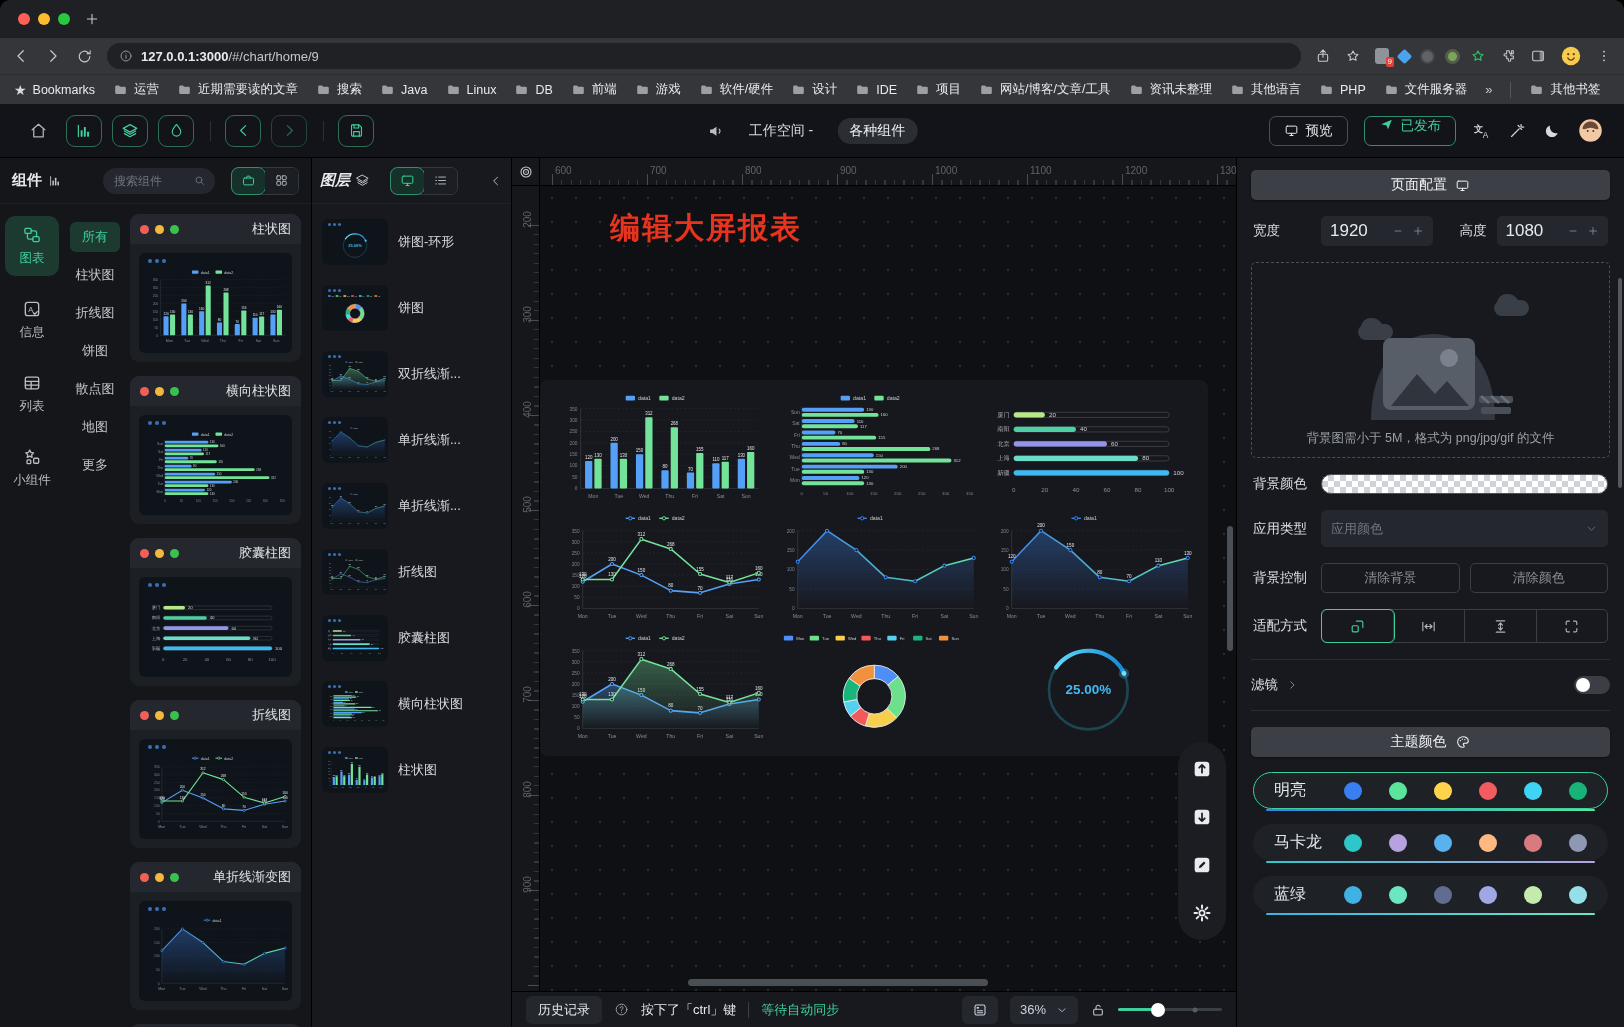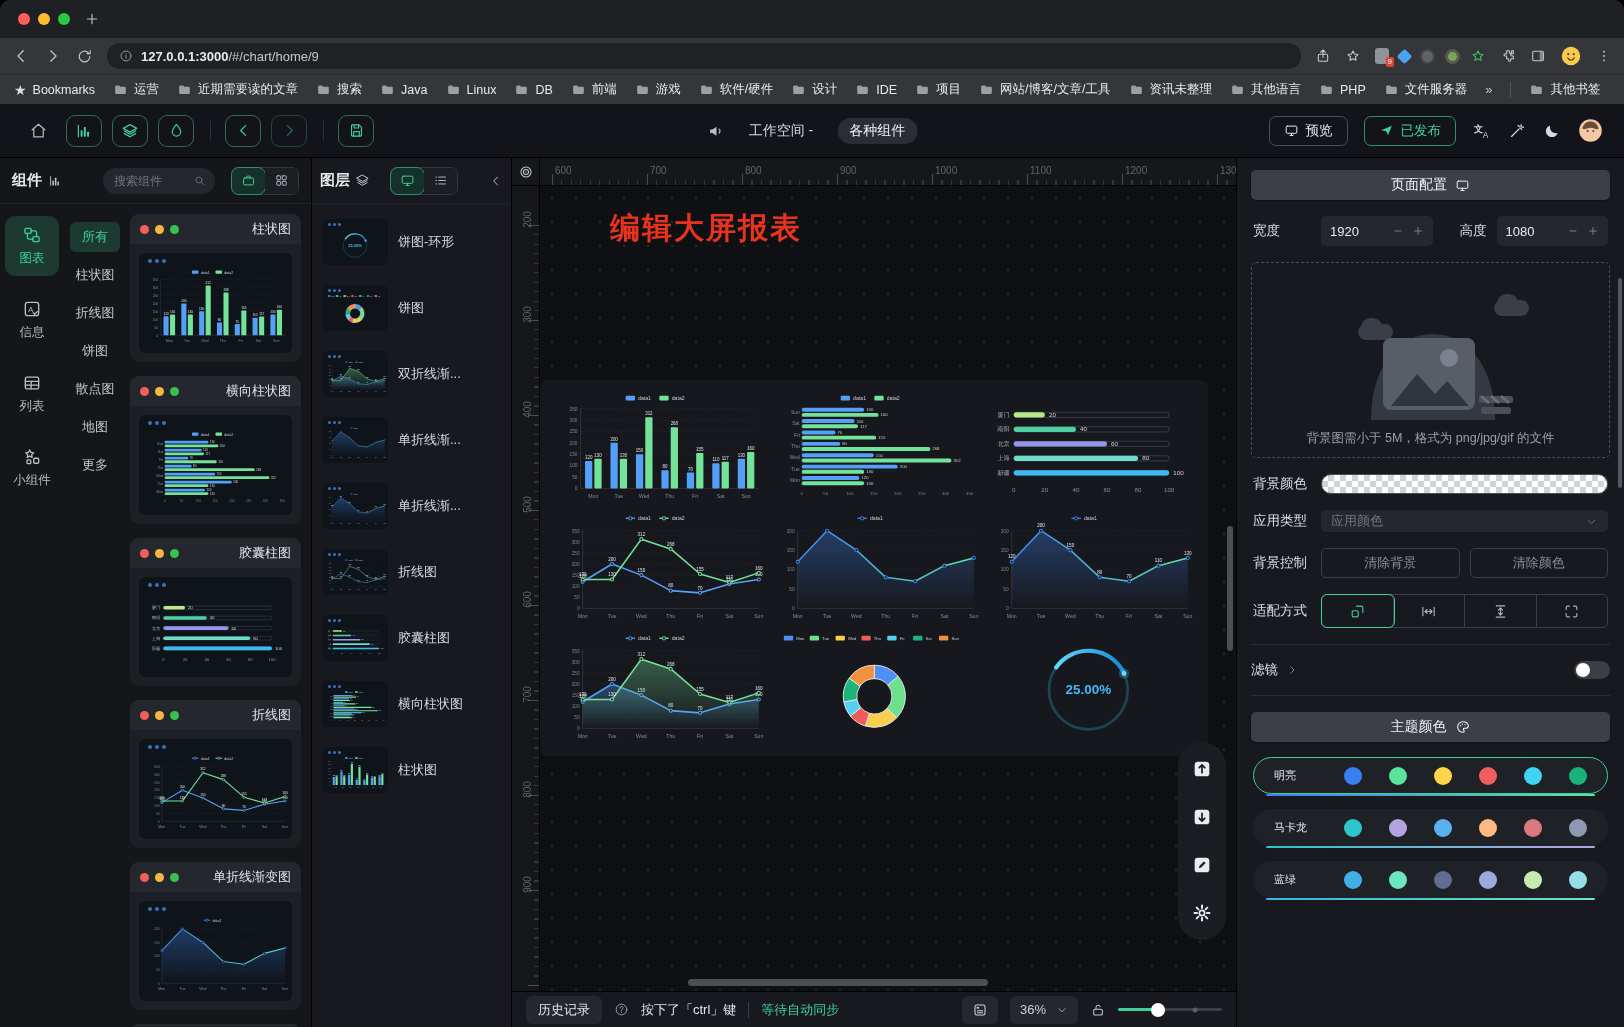--- a/index.html
+++ b/index.html
@@ -36,21 +36,21 @@
   
   .appbar{position:absolute;top:104px;left:0;right:0;height:54px;background:#121419;border-bottom:1px solid #000;display:flex;align-items:center;padding:0 20px;}
   .tool-btn{width:36px;height:32px;border-radius:9px;border:1px solid #2d6e55;color:#3ecf9a;display:flex;align-items:center;justify-content:center;margin-right:10px;background:transparent;}
   .tool-btn.plain{border-color:transparent;color:#aeb4bb;}
   .tool-btn.dim{border-color:#23453a;color:#2c6b55;}
   .tb-sep{width:1px;height:20px;background:#2c2f36;margin:0 14px 0 6px;}
   .appbar-center{position:absolute;left:50%;transform:translateX(-50%);display:flex;align-items:center;gap:24px;color:#d6d9de;font-size:14px;}
   .ws-pill{background:#2a2d33;border-radius:14px;padding:4px 12px;color:#eceef1;text-align:right;}
   .appbar-right{margin-left:auto;display:flex;align-items:center;gap:16px;}
   .btn-preview{height:30px;border:1px solid #4a4e55;border-radius:7px;display:flex;align-items:center;gap:7px;padding:0 14px;color:#e6e9ec;font-size:13.5px;}
-  .btn-publish{height:30px;border:1px solid #2f8f6d;border-radius:7px;display:flex;align-items:center;gap:7px;padding:0 14px;color:#3ecf9a;font-size:13.5px;}
+  .btn-publish{height:30px;border:1px solid #2f8f6d;border-radius:7px;display:flex;align-items:flex-start;gap:7px;padding:0 14px;color:#3ecf9a;font-size:13.5px;}
   .appbar-ic{color:#d6d9de;}
 
   
   .main{position:absolute;top:158px;left:0;right:0;bottom:0;display:flex;}
   .panel-components{width:312px;background:#141619;border-right:1px solid #000;display:flex;flex-direction:column;}
   .panel-head{height:46px;display:flex;align-items:center;padding:0 12px;gap:8px;flex:none;border-bottom:1px solid #1e2126;}
   .ph-title{font-size:15px;color:#e8eaec;font-weight:bold;display:flex;gap:6px;align-items:center;}
   .search-pill{display:flex;align-items:center;background:#24272d;border-radius:13px;height:26px;padding:0 9px;width:112px;margin-left:auto;}
   .search-pill input{flex:1;width:60px;background:transparent;border:none;outline:none;font-size:12px;color:#c8ccd2;}
   .search-pill input::placeholder{color:#6e747c;}
@@ -76,21 +76,21 @@
   .mac-dots i:nth-child(2){background:#f5b73f;}
   .mac-dots i:nth-child(3){background:#37c24f;}
   .card-title{margin-left:auto;font-size:13px;color:#dfe2e7;}
   .card-body{padding:9px;}
   .mini-box{position:relative;background:#0f141b;border-radius:6px;height:100px;padding:10px 4px 2px;}
   .mini-box svg{width:100%;height:100%;}
   .mini-dots{position:absolute;top:6px;left:9px;width:4px;height:4px;border-radius:50%;background:#3d6fb4;box-shadow:7px 0 0 #3d6fb4,14px 0 0 #3d6fb4;}
 
   .panel-layers{width:200px;background:#17191e;border-right:1px solid #000;display:flex;flex-direction:column;}
   .layers-head{height:46px;display:flex;align-items:center;gap:6px;padding:0 8px;border-bottom:1px solid #1e2126;flex:none;}
-  .lh-title{font-size:15px;color:#e8eaec;font-weight:bold;display:flex;align-items:center;gap:5px;}
+  .lh-title{font-size:15px;color:#e8eaec;font-weight:bold;display:flex;align-items:center;gap:5px;font-style:italic;}
   .layers-list{flex:1;padding:10px 6px;overflow:hidden;}
   .layer-item{display:flex;align-items:center;gap:10px;padding:5px 4px;margin-bottom:10px;border-radius:8px;}
   .thumb{position:relative;width:66px;height:46px;background:#0f141b;border-radius:6px;flex:none;padding:8px 2px 2px;}
   .thumb svg{width:100%;height:100%;}
   .thumb .mini-dots{top:4px;left:6px;width:3px;height:3px;box-shadow:5px 0 0 #3d6fb4,10px 0 0 #3d6fb4;}
   .layer-label{font-size:13px;color:#d6d9dd;white-space:nowrap;}
   .collapse-ic{margin-left:auto;color:#c3c7cd;}
 
   
   .center{flex:1;position:relative;background:#0e1014;overflow:hidden;}
@@ -124,42 +124,42 @@
   .slider .fill{position:absolute;left:0;width:38%;height:100%;background:#3ecf9a;border-radius:2px;}
   .slider .knob{position:absolute;left:38%;top:50%;transform:translate(-50%,-50%);width:14px;height:14px;background:#fff;border-radius:50%;}
   .slider .tick{position:absolute;left:74%;top:50%;transform:translate(-50%,-50%);width:5px;height:5px;background:#575b62;border-radius:50%;}
 
   
   .panel-config{width:388px;background:#17191e;border-left:1px solid #000;position:relative;padding:12px 14px;overflow:hidden;}
   .cfg-header{height:30px;background:#3c3f45;border-radius:5px;display:flex;align-items:center;justify-content:center;gap:8px;color:#f0f2f4;font-size:14px;box-shadow:0 1px 2px rgba(0,0,0,.4);}
   .cfg-row{display:flex;align-items:center;gap:10px;margin:16px 2px 0;}
   .cfg-label{width:58px;font-size:13.5px;color:#dbdee3;flex:none;}
   .num-input{display:flex;align-items:center;background:#24272d;border-radius:5px;height:30px;padding:0 9px;width:114px;}
-  .num-input .val{flex:1;font-size:13px;color:#e8eaee;}
+  .num-input .val{flex:1;font-size:17px;color:#e8eaee;}
   .stepper{color:#8b9097;display:flex;gap:8px;font-size:14px;}
   .upload-box{margin-top:16px;border:1px dashed #4a4e55;border-radius:5px;height:196px;display:flex;flex-direction:column;align-items:center;justify-content:flex-end;padding-bottom:10px;position:relative;}
   .upload-hint{font-size:12.5px;color:#9aa0a6;}
   .swatch{flex:1;height:20px;border-radius:10px;border:1px solid #4a4e55;background-color:#fff;
     background-image:linear-gradient(45deg,#cfd3d8 25%,transparent 25%,transparent 75%,#cfd3d8 75%),linear-gradient(45deg,#cfd3d8 25%,#fff 25%,#fff 75%,#cfd3d8 75%);
     background-size:12px 12px;background-position:0 0,6px 6px;}
-  .select{flex:1;height:22px;background:#24272d;border-radius:5px;display:flex;align-items:center;padding:0 10px;color:#70767e;font-size:13px;}
+  .select{flex:1;height:37px;background:#24272d;border-radius:5px;display:flex;align-items:center;padding:0 10px;color:#70767e;font-size:13px;}
   .select .ii{margin-left:auto;color:#70767e;}
   .ghost-btn{flex:1;height:30px;border:1px solid #3a3e45;border-radius:5px;color:#8b9097;font-size:13px;display:flex;align-items:center;justify-content:center;}
   .fit-group{flex:1;display:flex;border:1px solid #3a3e45;border-radius:5px;}
   .fit-btn{flex:1;height:32px;display:flex;align-items:center;justify-content:center;color:#aeb4bb;border-right:1px solid #3a3e45;}
   .fit-btn:last-child{border-right:none;}
   .fit-btn.active{outline:1px solid #3ecf9a;border-radius:5px;color:#3ecf9a;}
   .hr{height:1px;background:#2a2d33;margin:16px 0;}
   .filter-row{display:flex;align-items:center;gap:8px;color:#dbdee3;font-size:13.5px;}
   .switch{margin-left:auto;width:36px;height:18px;border-radius:9px;background:#3b3e44;position:relative;}
   .switch .knob{position:absolute;left:2px;top:2px;width:14px;height:14px;border-radius:50%;background:#fff;}
   .theme-pill{position:relative;display:flex;align-items:center;height:37px;border-radius:19px;background:#1e2126;border:1px solid transparent;padding:0 20px;margin:15px 2px 0;}
   .theme-pill.active{border-color:#3ecf9a;}
   .theme-pill::after{content:'';position:absolute;left:12px;right:12px;bottom:-3px;height:2px;border-radius:2px;background:linear-gradient(90deg,var(--g1,#3a7ff2),var(--g2,#5be49b));}
-  .theme-name{width:70px;font-size:11px;color:#e6e9ec;flex:none;}
+  .theme-name{width:70px;font-size:16px;color:#e6e9ec;flex:none;}
   .theme-dots{flex:1;display:flex;justify-content:space-between;align-items:center;}
   .theme-dots .dot{width:18px;height:18px;border-radius:50%;}
   .cfg-scroll{position:absolute;right:2px;top:120px;width:4px;height:210px;border-radius:2px;background:#75797f;opacity:.65;}
 </style>
 </head>
 <body>
 
 <div id="window">
 
   <div class="tabstrip">

